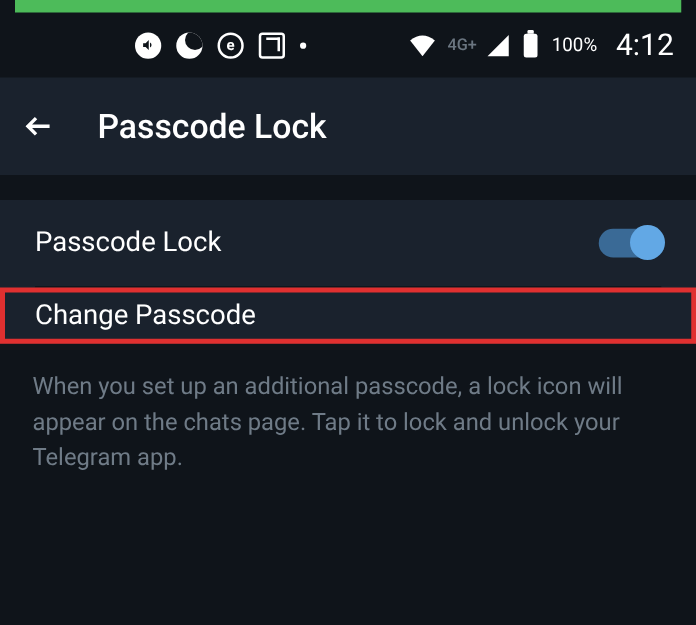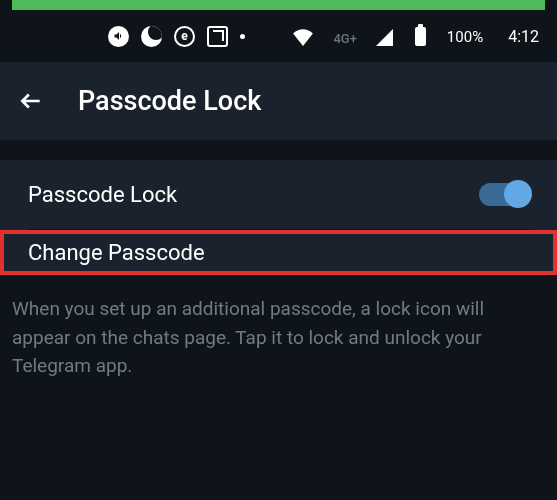--- a/index.html
+++ b/index.html
@@ -94,22 +94,22 @@
       right: 2px;
     }
     .dot {
       width: 5px;
       height: 5px;
       border-radius: 50%;
       background: #fff;
     }
     .status-right {
       display: flex;
-      align-items: flex-end;
-      gap: 17px;
+      align-items: center;
+      gap: 7px;
     }
     .net-label {
       color: #6a7580;
       font-size: 13px;
       font-weight: 500;
       margin-left: 2px;
     }
     .signal-icon {
       width: 0;
       height: 0;
@@ -133,21 +133,21 @@
       background: #fff;
       top: -3px;
       left: 3px;
       border-radius: 1px 1px 0 0;
     }
     .battery-pct {
       font-size: 15px;
       margin-left: 4px;
     }
     .clock {
-      font-size: 16px;
+      font-size: 24px;
       margin-left: 8px;
     }
     .app-bar {
       height: 78px;
       background: #1a222d;
       display: flex;
       align-items: center;
       padding: 0 18px;
       gap: 34px;
     }
@@ -198,21 +198,21 @@
     .divider {
       height: 1px;
       background: #0d1318;
       margin: 0 28px;
     }
     .highlighted {
       border: 4px solid #e03030;
       padding: 6px 24px;
     }
     .help-text {
-      padding: 20px 26px 0 12px;
+      padding: 20px 26px 0 26px;
       color: #6f7b87;
       font-size: 19px;
       line-height: 1.5;
     }
     .help-text p {
       margin-bottom: 18px;
     }
   </style>
 </head>
 <body>

